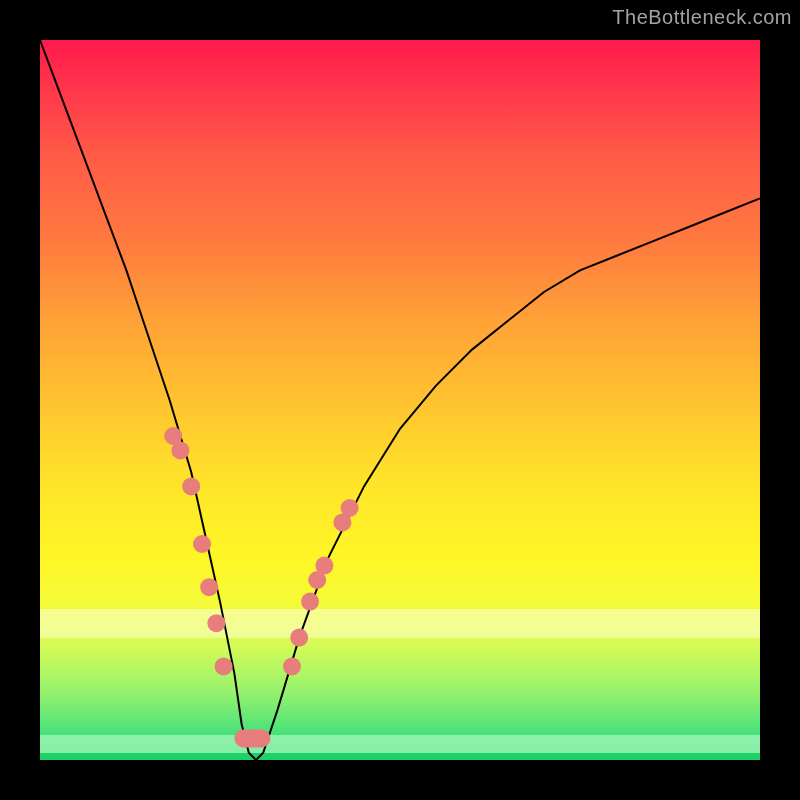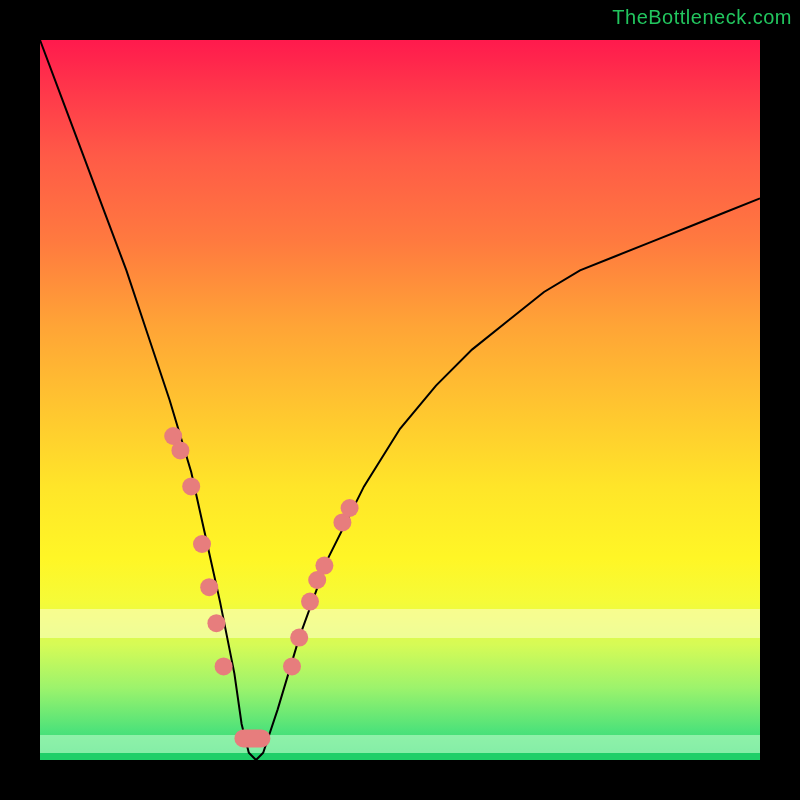--- a/index.html
+++ b/index.html
@@ -65,21 +65,21 @@
     left: 0;
     width: 100%;
     top: 99%;
     height: 1%;
     background: #1fcf68;
   }
   .attribution {
     position: absolute;
     top: 6px;
     right: 8px;
-    color: #22c55e;
+    color: #a3a3a3;
     font-size: 20px;
     letter-spacing: 0.5px;
   }
   svg.overlay {
     position: absolute;
     left: 0;
     top: 0;
     width: 720px;
     height: 720px;
     overflow: visible;

